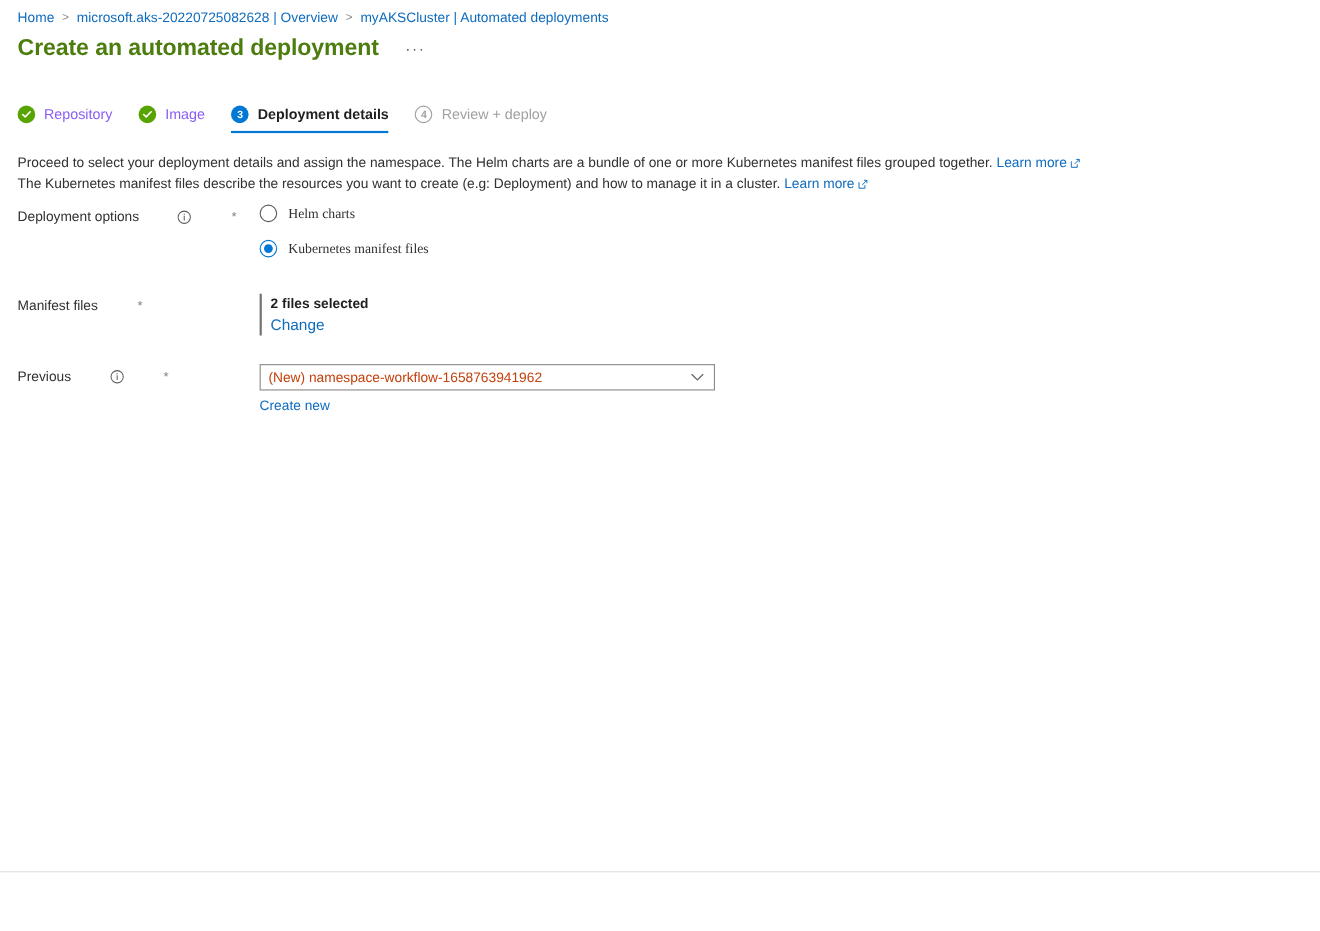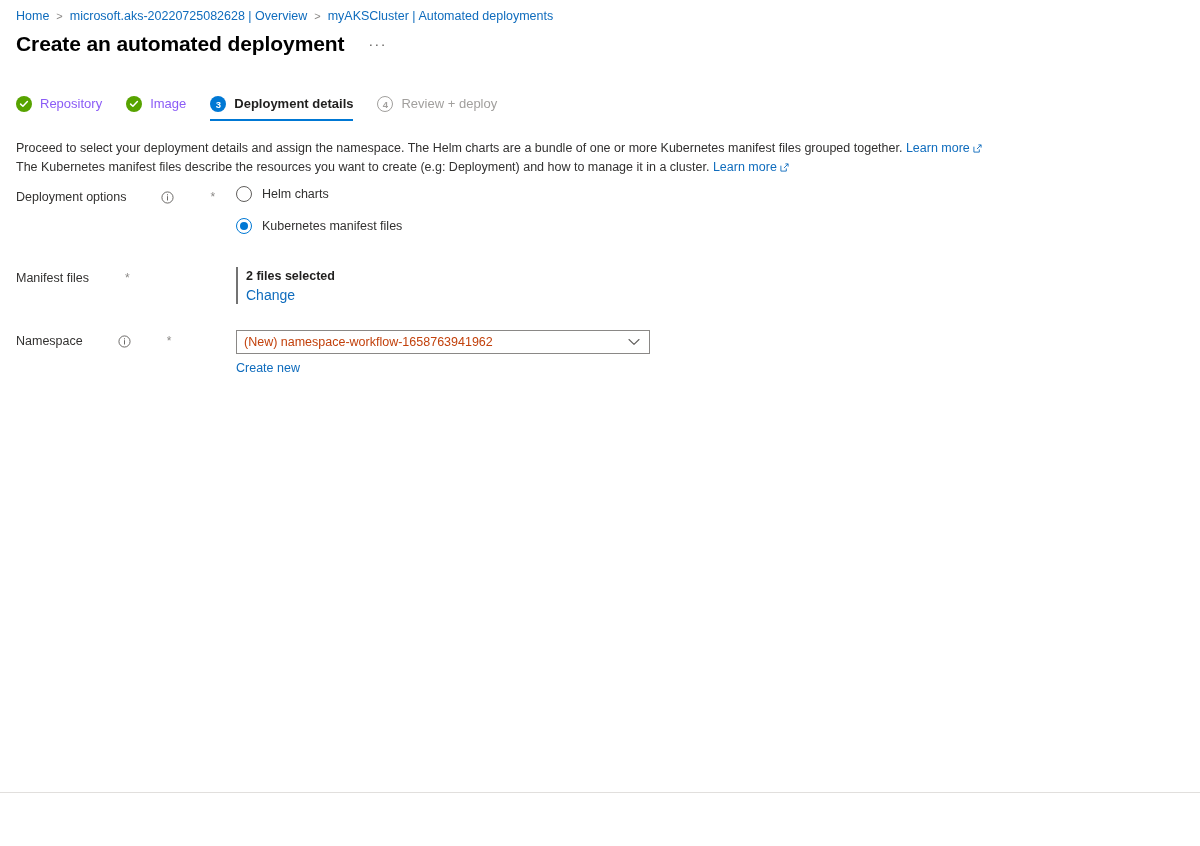--- a/index.html
+++ b/index.html
@@ -49,21 +49,21 @@
   .title-row {
     position: absolute;
     top: 30px;
     left: 16px;
     display: flex;
     align-items: center;
   }
   .page-title {
     font-size: 21px;
     font-weight: 600;
-    color: #000000;
+    color: #4d7c0f;
     letter-spacing: -0.1px;
     line-height: 28px;
   }
   .title-ellipsis {
     margin-left: 20px;
     color: #605e5c;
     font-size: 14px;
     letter-spacing: 1.5px;
     cursor: pointer;
     user-select: none;
@@ -190,20 +190,21 @@
     line-height: 12px;
   }
   .field-control { flex: 1 1 auto; }
 
   
   .radio-row {
     display: flex;
     align-items: center;
     cursor: pointer;
     margin-bottom: 16px;
+    font-family: Liberation Serif, serif;
   }
   .radio-row:last-child { margin-bottom: 0; }
   .radio {
     width: 16px;
     height: 16px;
     border-radius: 50%;
     border: 1px solid #605e5c;
     box-sizing: border-box;
     margin-right: 10px;
     flex: 0 0 16px;
@@ -429,21 +430,21 @@
       <div class="field-control">
         <div class="summary">
           <div class="summary-title">2 files selected</div>
           <a class="link summary-link">Change</a>
         </div>
       </div>
     </div>
 
     <div class="field" style="margin-top: 26px;">
       <div class="field-label">
-        <span>Namespace</span>
+        <span>Previous</span>
         <span class="info-icon">
           <svg width="13" height="13" viewBox="0 0 14 14" aria-hidden="true">
             <circle cx="7" cy="7" r="6" fill="none" stroke="#605e5c" stroke-width="1"></circle>
             <rect x="6.5" y="5.6" width="1" height="4.6" fill="#605e5c"></rect>
             <rect x="6.5" y="3.5" width="1" height="1.2" fill="#605e5c"></rect>
           </svg>
         </span>
         <span class="req">*</span>
       </div>
       <div class="field-control">

